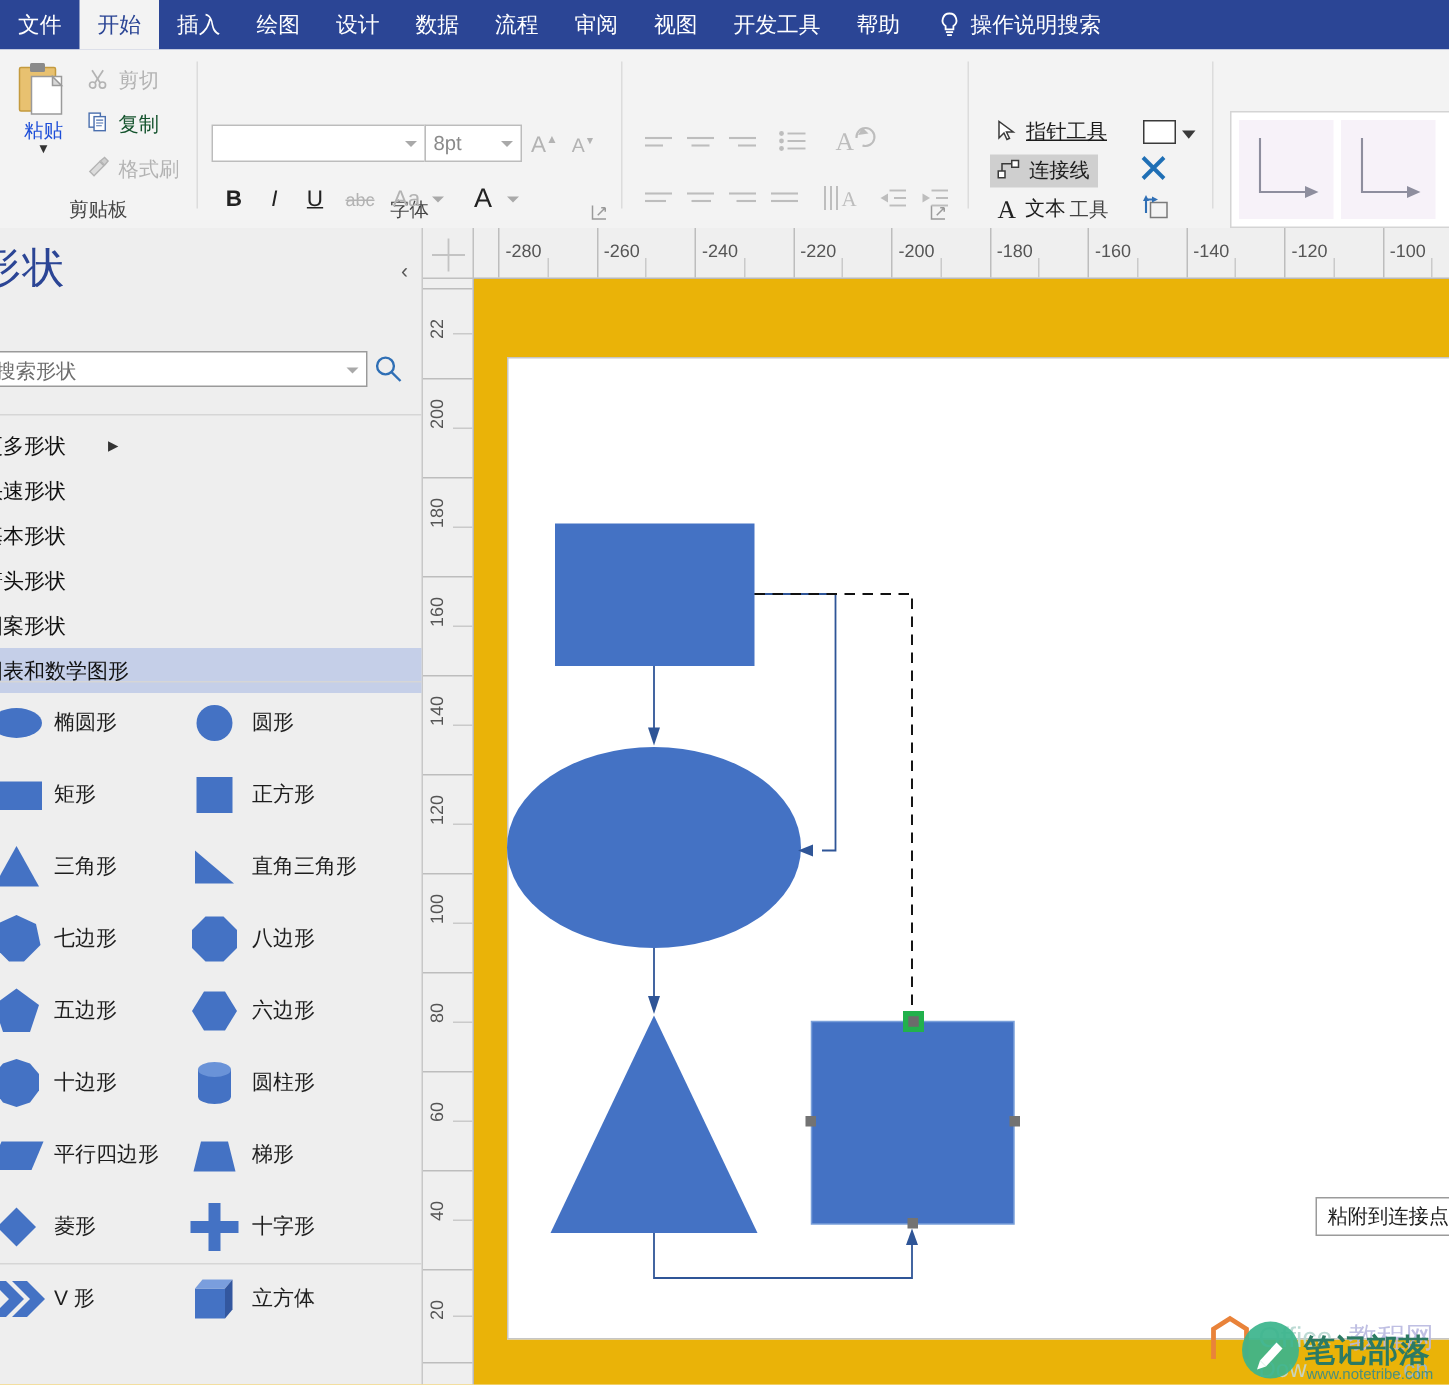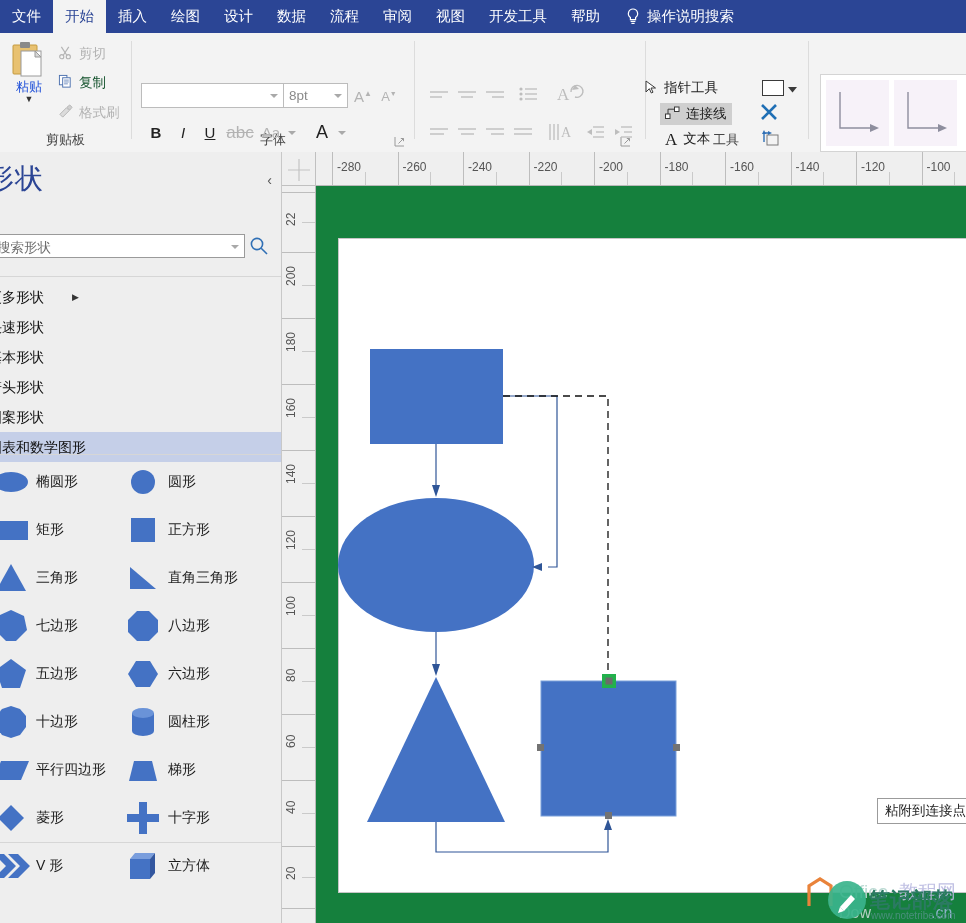--- a/index.html
+++ b/index.html
@@ -83,21 +83,21 @@
   .hruler{position:absolute;left:316px;top:152px;width:650px;height:34px;background:#efefef;border-bottom:1px solid #b9b9b9;box-sizing:border-box;overflow:hidden;}
   .vruler{position:absolute;left:282px;top:186px;width:34px;height:737px;background:#efefef;border-right:1px solid #b9b9b9;box-sizing:border-box;overflow:hidden;}
   .htick{position:absolute;top:0;width:1px;height:34px;background:#bdbdbd;}
   .htickm{position:absolute;top:20px;width:1px;height:14px;background:#cacaca;}
   .hnum{position:absolute;top:8px;font-size:12px;color:#555;}
   .vtick{position:absolute;left:0;height:1px;width:34px;background:#bdbdbd;}
   .vtickm{position:absolute;left:20px;height:1px;width:14px;background:#cacaca;}
   .vnum{position:absolute;left:2px;font-size:12px;color:#555;transform:rotate(-90deg);transform-origin:left top;white-space:nowrap;}
 
   
-  .canvas{position:absolute;left:316px;top:186px;width:650px;height:737px;background:#15803d;overflow:hidden;}
+  .canvas{position:absolute;left:316px;top:186px;width:650px;height:737px;background:#eab308;overflow:hidden;}
   .page{position:absolute;left:22px;top:52px;width:643px;height:655px;background:#fff;border:1px solid #c6c6c6;box-sizing:border-box;}
   .tooltip{position:absolute;left:561px;top:612px;padding:3px 7px;background:#ffffff;border:1px solid #9b9b9b;font-size:13.5px;color:#1d1d1d;white-space:nowrap;}
   .wm{position:absolute;left:803px;top:876px;width:163px;height:47px;}
 
   svg{overflow:visible;}
 </style>
 </head>
 <body>
 
 <div id="app">
@@ -211,21 +211,21 @@
 
     <div class="rbtn" style="left:146px;top:89px;width:20px;height:20px;font-size:15px;font-weight:bold;color:#222;">
       <span>B</span>
     </div>
     <div class="rbtn" style="left:173px;top:89px;width:20px;height:20px;font-size:15px;font-style:italic;color:#222;">
       <span>I</span>
     </div>
     <div class="rbtn" style="left:200px;top:89px;width:20px;height:20px;font-size:15px;text-decoration:underline;color:#222;">
       <span>U</span>
     </div>
-    <div class="rbtn" style="left:228px;top:91px;width:24px;height:18px;font-size:17px;text-decoration:line-through;color:#b3b3b3;">
+    <div class="rbtn" style="left:228px;top:91px;width:24px;height:18px;font-size:12px;text-decoration:line-through;color:#b3b3b3;">
       <span>abc</span>
     </div>
     <div class="rbtn" style="left:258px;top:89px;width:26px;height:20px;font-size:15px;color:#b3b3b3;">
       <span>Aa</span>
     </div>
     <div class="rbtn" style="left:286px;top:95px;width:12px;height:10px;">
       <span class="dd" style="position:static;display:inline-block;"></span>
     </div>
     <div class="rbtn" style="left:311px;top:88px;width:22px;height:22px;font-size:18px;color:#222;">
       <span>A</span>
@@ -353,21 +353,21 @@
           <polygon points="2,4 2,10 7,7" fill="#bdbdbd"></polygon>
         </svg>
     </div>
 
     <div class="vsep" style="left:645px;"></div>
 
     <div class="rgroup" style="left:646px;width:160px;">
       <div class="glabel">工具</div>
     </div>
 
-    <div class="toolitem" style="left:640px;top:44px;">
+    <div class="toolitem" style="left:660px;top:44px;text-decoration:underline;">
       <span>
         <svg width="13" height="14" viewBox="0 0 13 14">
             <path d="M1 1 L1 12 L4.3 8.7 L6.3 13 L8 12.2 L6 8 L10.5 8 Z" fill="#fff" stroke="#3a3a3a" stroke-width="1"></path>
           </svg>
       </span>
       <span>指针工具</span>
     </div>
 
     <div class="toolitem sel" style="left:660px;top:70px;">
       <span>

